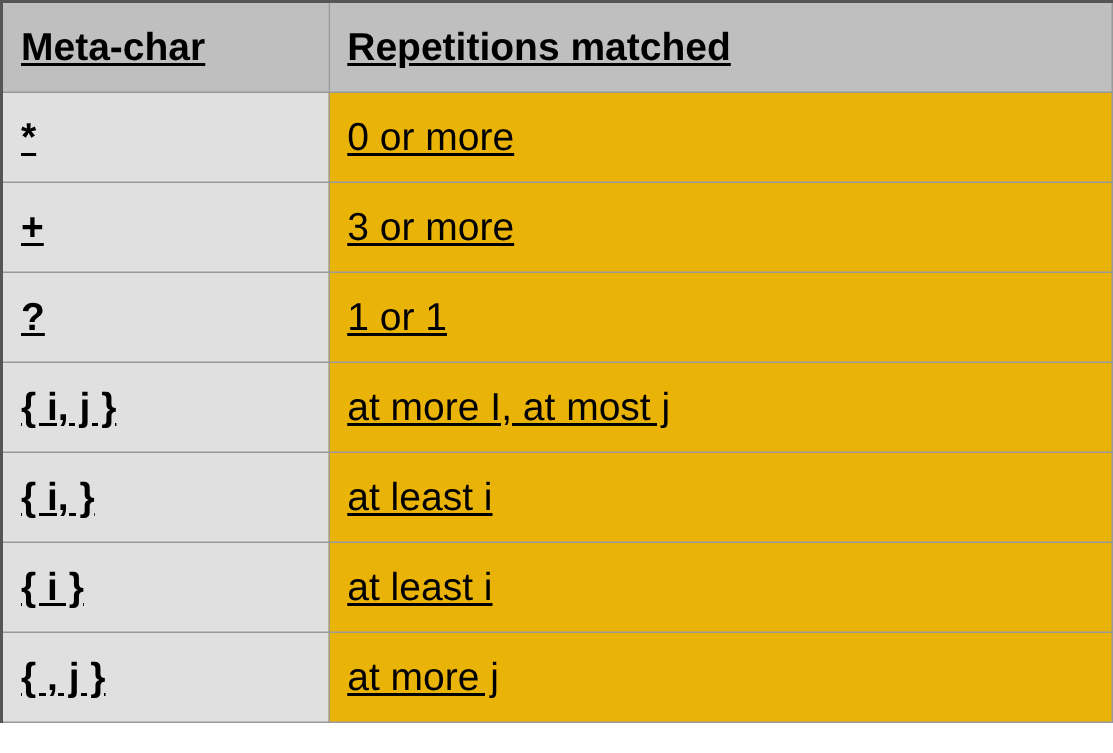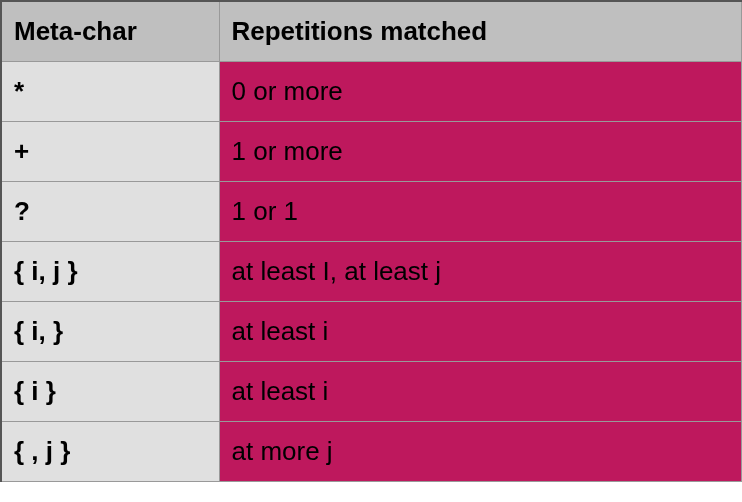--- a/index.html
+++ b/index.html
@@ -17,35 +17,36 @@
     table {
       border-collapse: collapse;
       width: 742px;
     }
     th, td {
       border: 1px solid #999;
       text-align: left;
       padding: 14px 12px;
       font-size: 26px;
       vertical-align: middle;
+      text-decoration: underline;
     }
     th {
       background-color: #bfbfbf;
       font-weight: bold;
     }
     th:first-child {
       width: 218px;
     }
     td.metachar {
       background-color: #e0e0e0;
       font-weight: bold;
       width: 218px;
     }
     td.desc {
-      background-color: #be185d;
+      background-color: #eab308;
       font-weight: normal;
     }
     table {
       border-top: 2px solid #555;
       border-left: 2px solid #555;
     }
   </style>
 </head>
 <body>
 
@@ -56,29 +57,29 @@
       <th>Repetitions matched</th>
     </tr>
   </thead>
   <tbody>
     <tr>
       <td class="metachar">*</td>
       <td class="desc">0 or more</td>
     </tr>
     <tr>
       <td class="metachar">+</td>
-      <td class="desc">1 or more</td>
+      <td class="desc">3 or more</td>
     </tr>
     <tr>
       <td class="metachar">?</td>
       <td class="desc">1 or 1</td>
     </tr>
     <tr>
       <td class="metachar">{ i, j }</td>
-      <td class="desc">at least I, at least j</td>
+      <td class="desc">at more I, at most j</td>
     </tr>
     <tr>
       <td class="metachar">{ i, }</td>
       <td class="desc">at least i</td>
     </tr>
     <tr>
       <td class="metachar">{ i }</td>
       <td class="desc">at least i</td>
     </tr>
     <tr>

